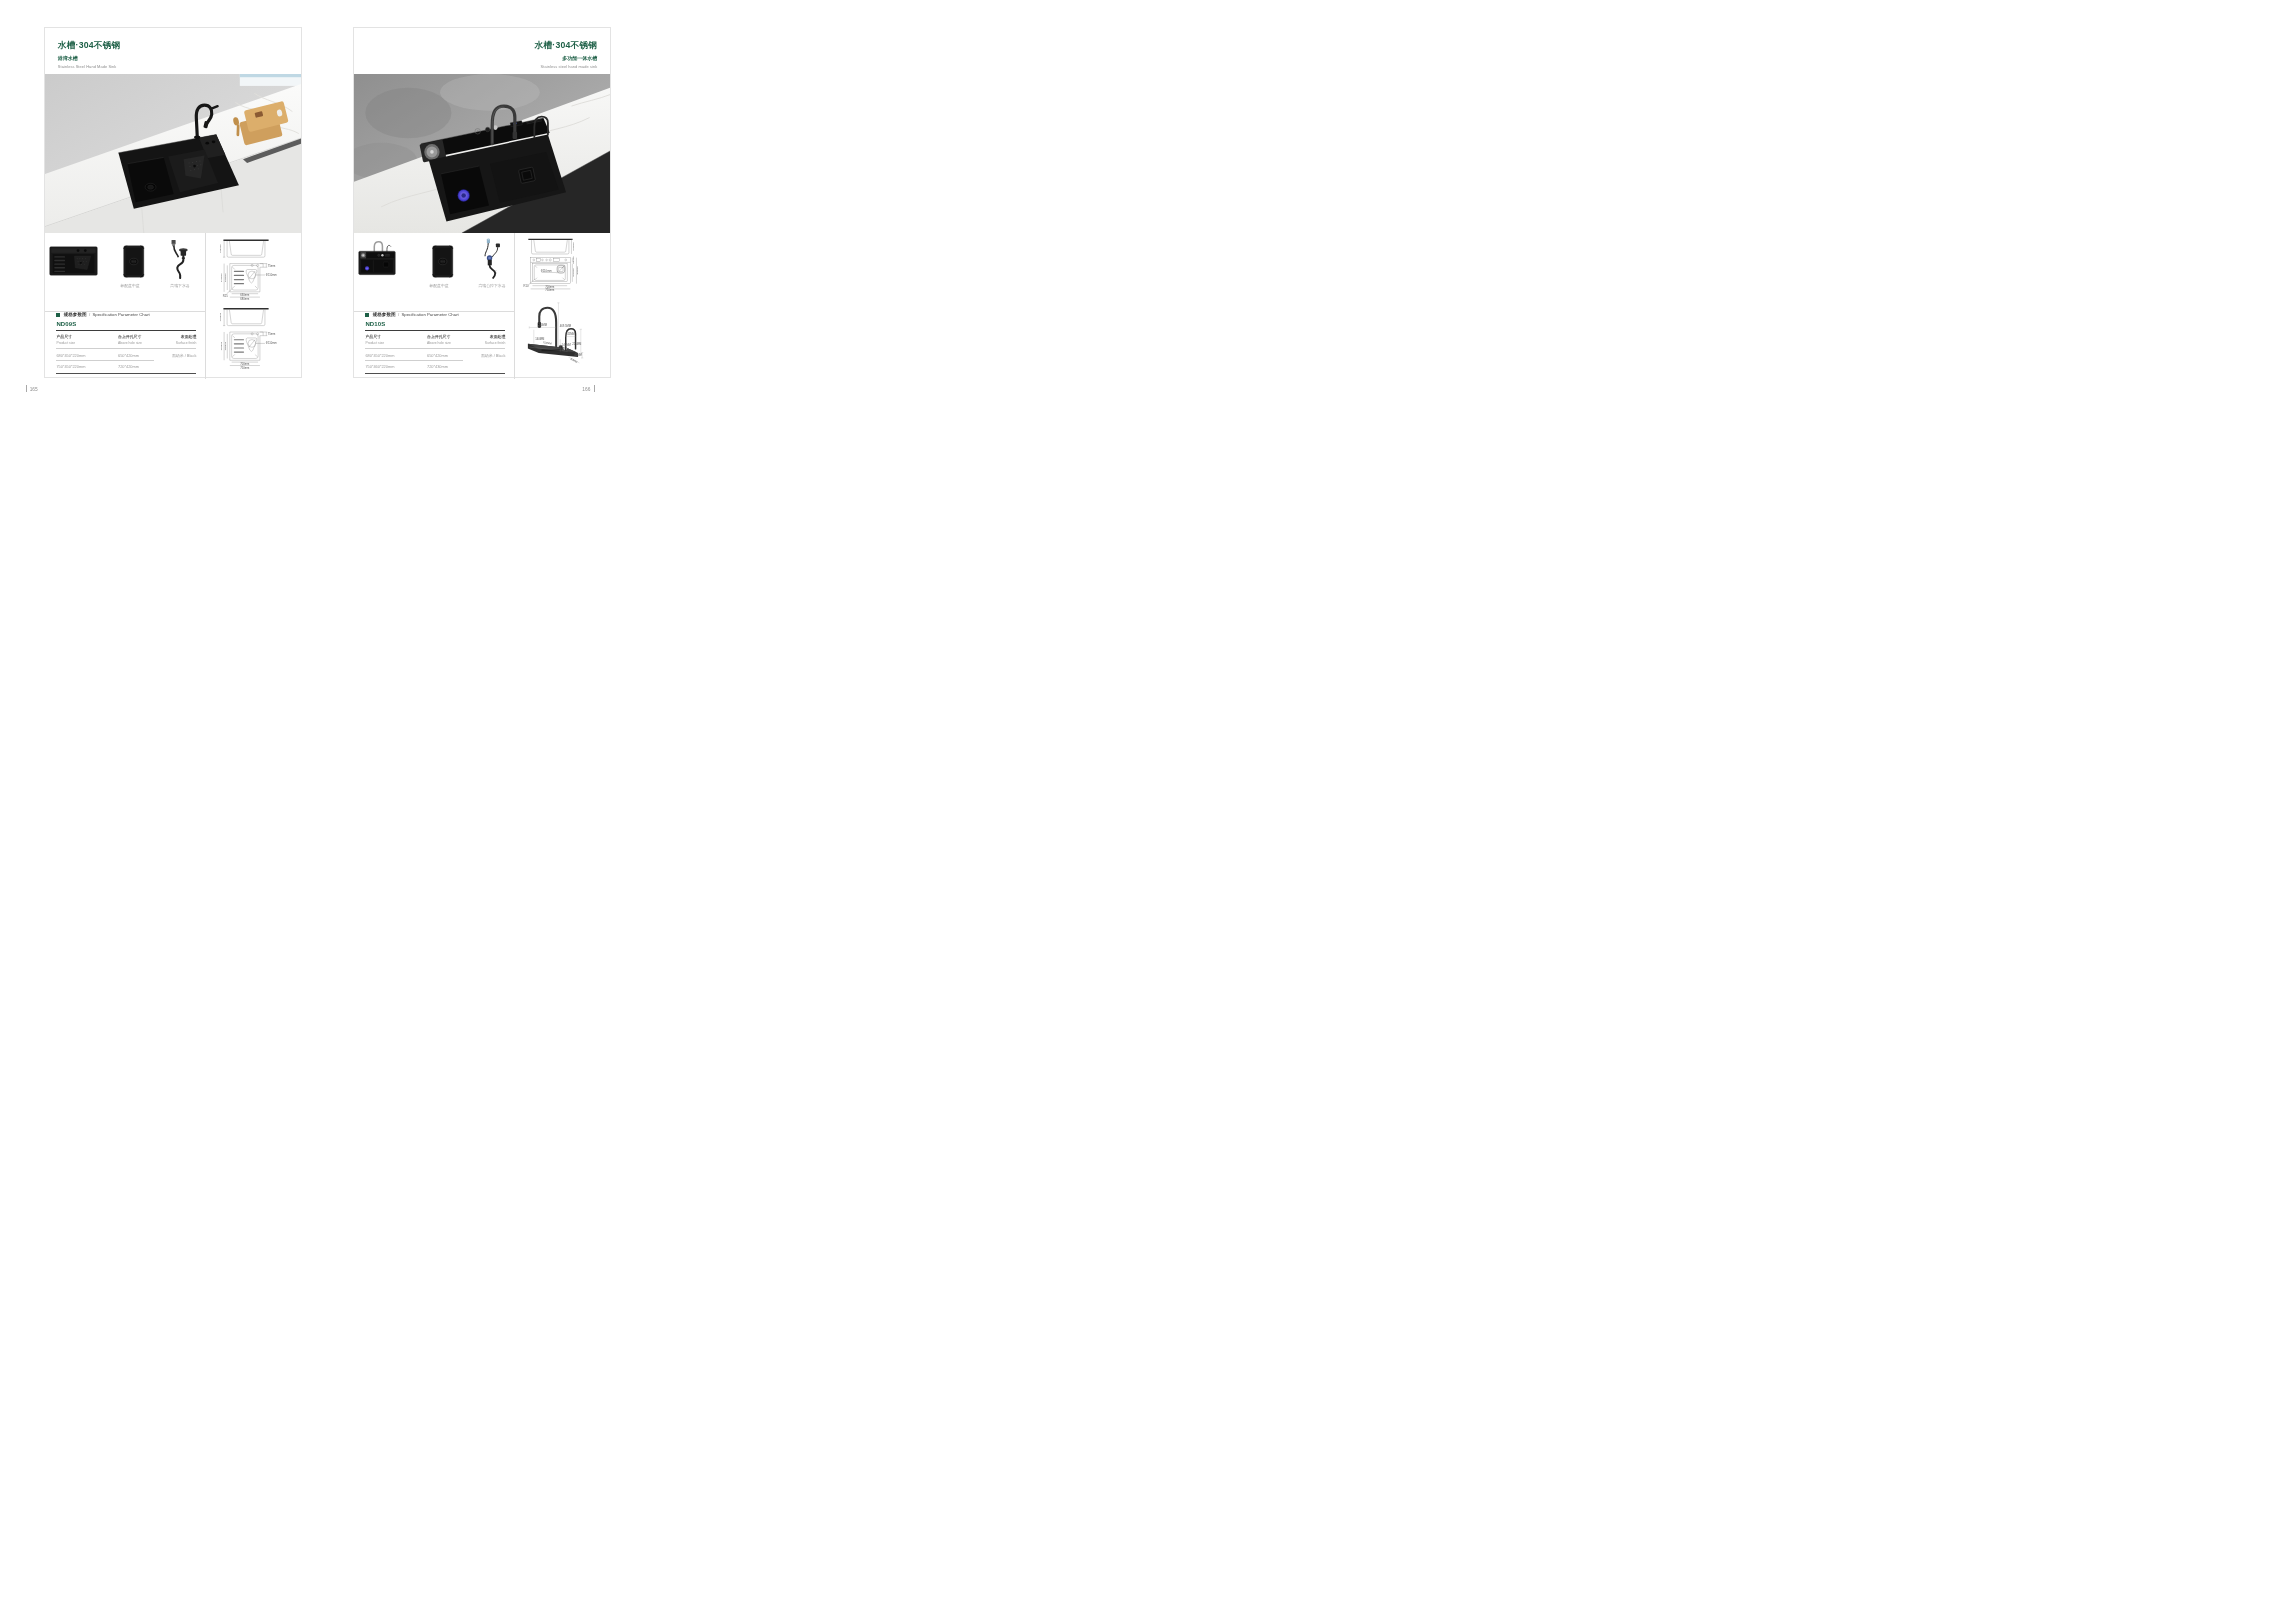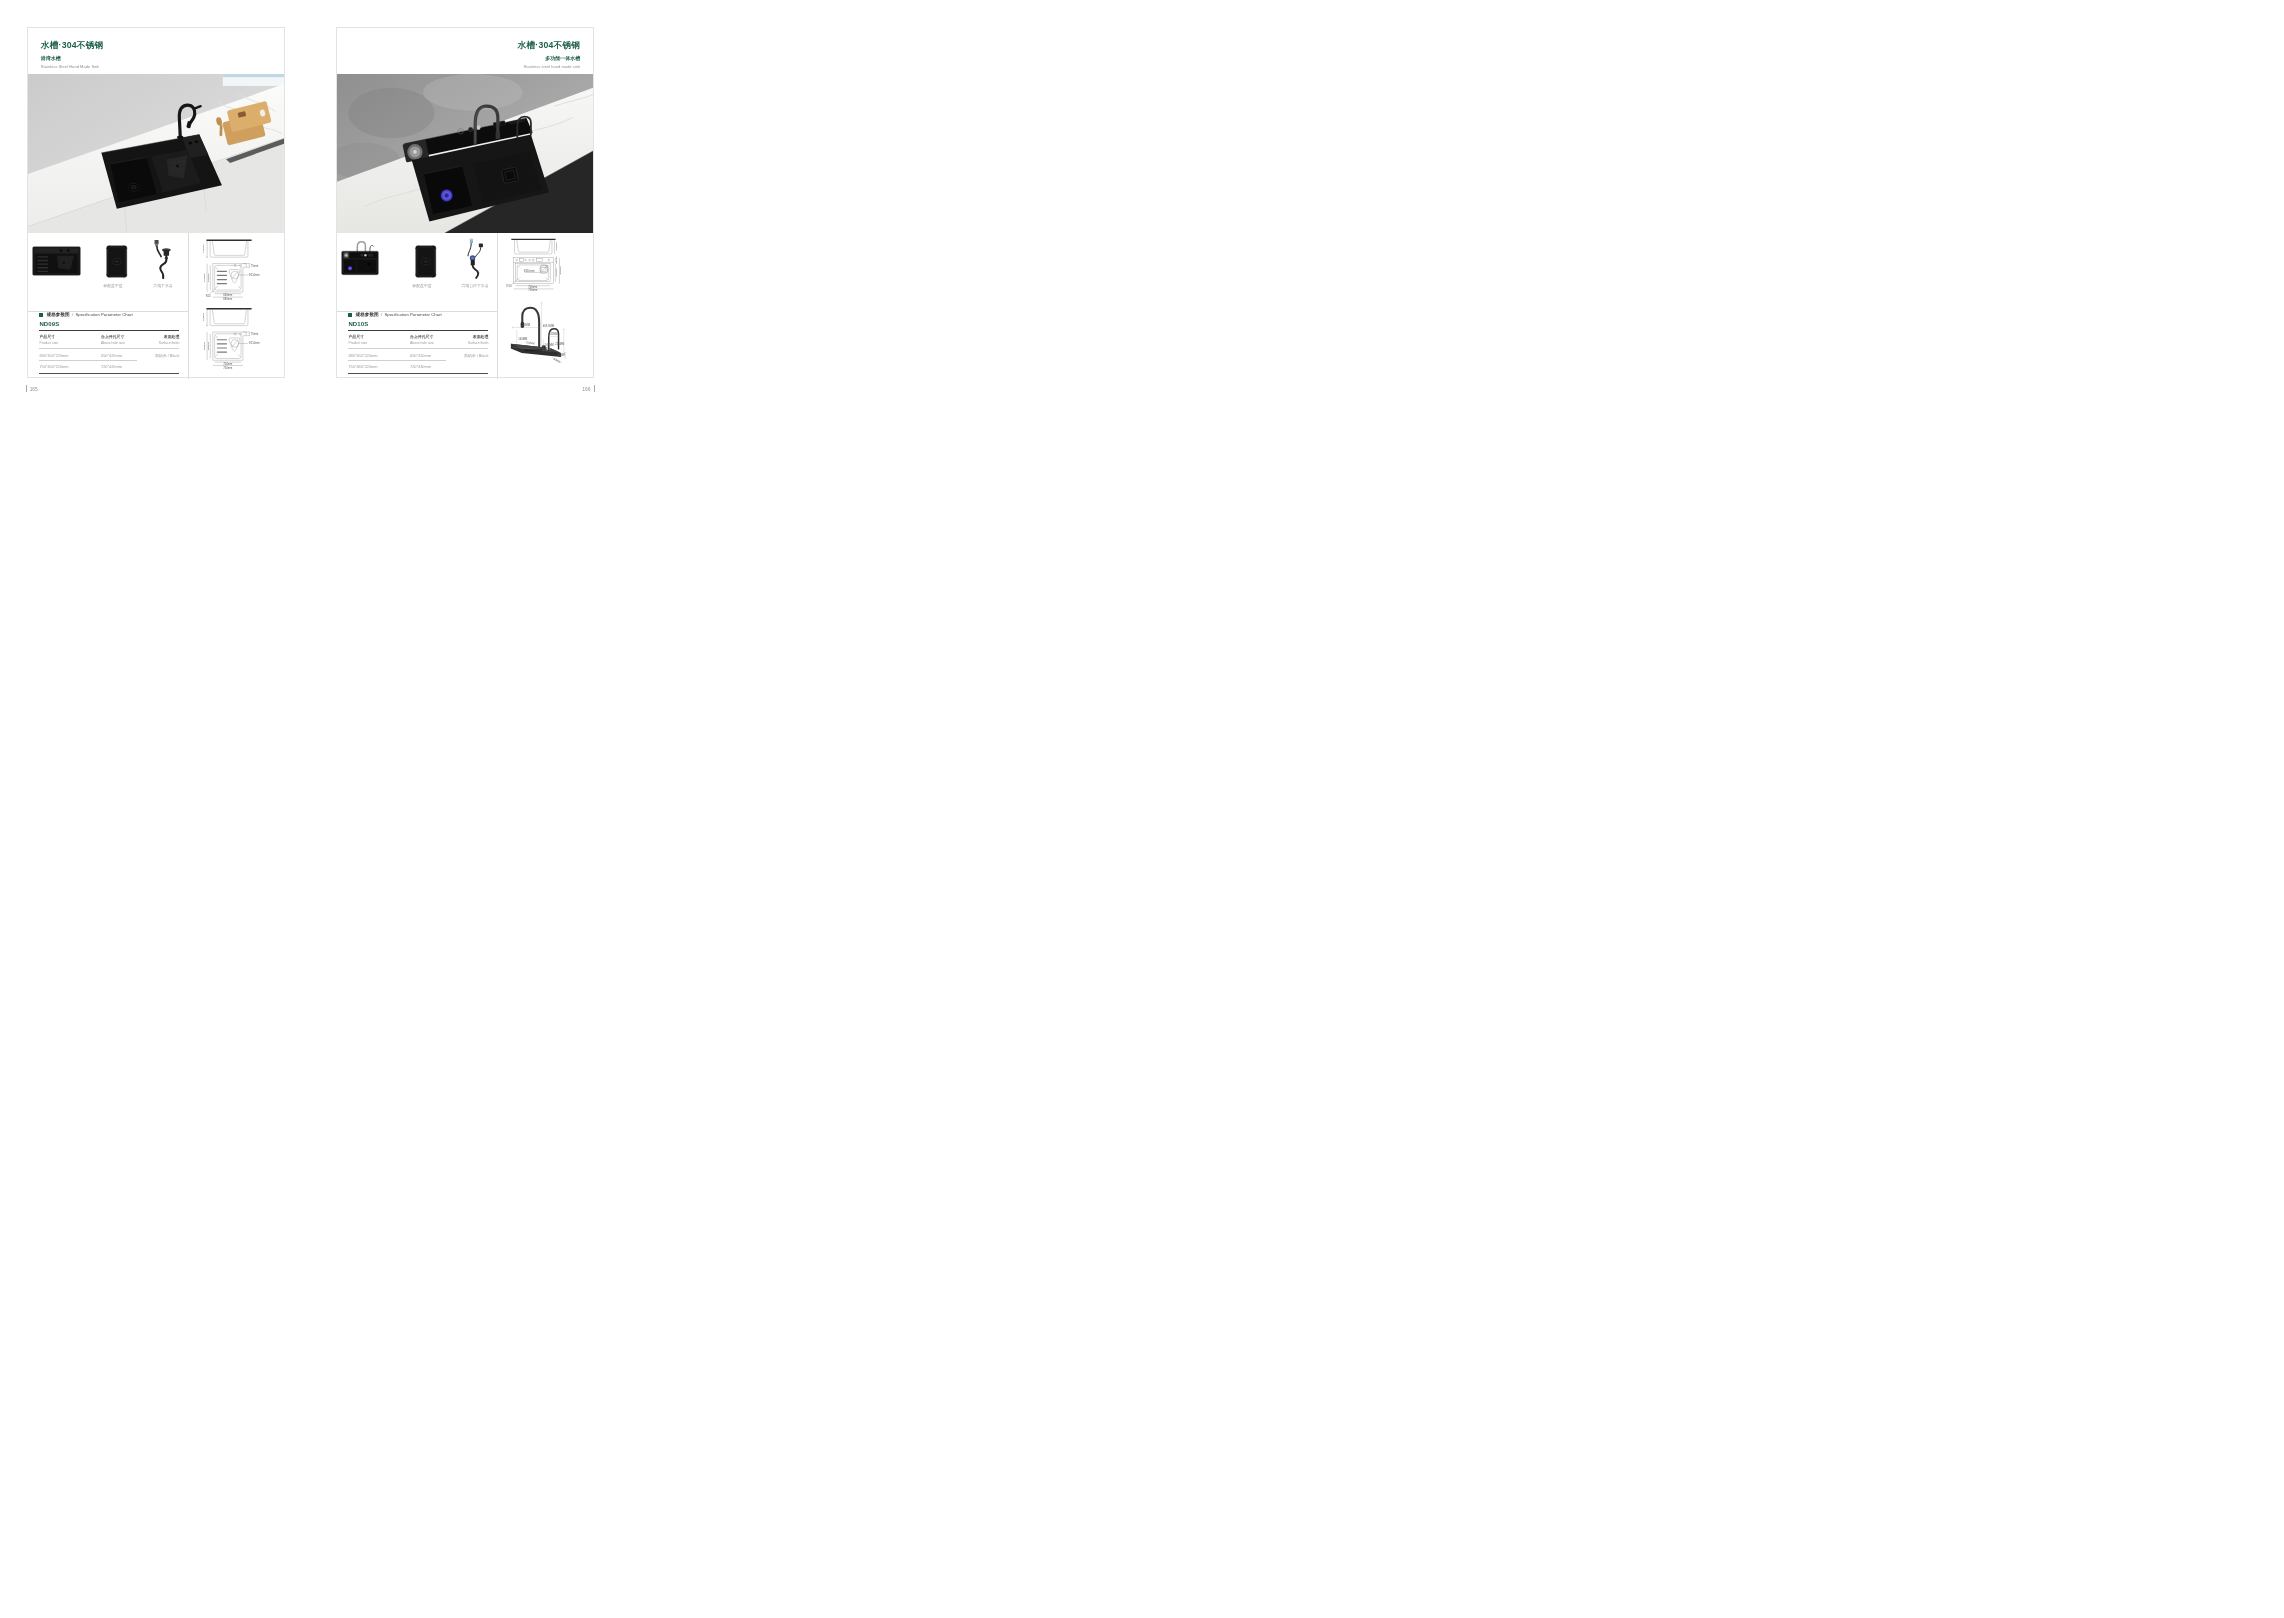--- a/index.html
+++ b/index.html
@@ -1,19 +1,19 @@
 <!DOCTYPE html>
 <html style="font-size:7.3px"><head>
 <meta charset="utf-8">
 <style>
   * { margin:0; padding:0; box-sizing:border-box; }
   body { background:#fff; font-family:"Liberation Sans", sans-serif; }
   .page { position:relative; width:620px; height:405px; background:#ffffff; overflow:hidden; }
 
-  .card { position:absolute; top:27px; width:258px; height:351px; background:#fff; border:0.5px solid #e3e3e3; }
+  .card { position:absolute; top:27px; width:258px; height:351px; background:#fff; border:0.5px solid #e3e3e3;margin-left:17px; }
   .card.left  { left:27px; }
   .card.right { left:336px; }
 
   
   .hd { position:absolute; top:0; left:0; right:0; height:46px; padding:12.3px 12.8px 0 12.8px; }
   .card.right .hd { text-align:right; }
   .hd .title { font-size:8.7px; font-weight:bold; color:#1e6047; letter-spacing:0.2px; }
   .hd .subtitle { margin-top:3.2px; font-size:5px; font-weight:bold; color:#1e6047; }
   .hd .sub-en { margin-top:2.7px; font-size:3.9px; color:#8d8d8d; letter-spacing:0.1px; }
 

